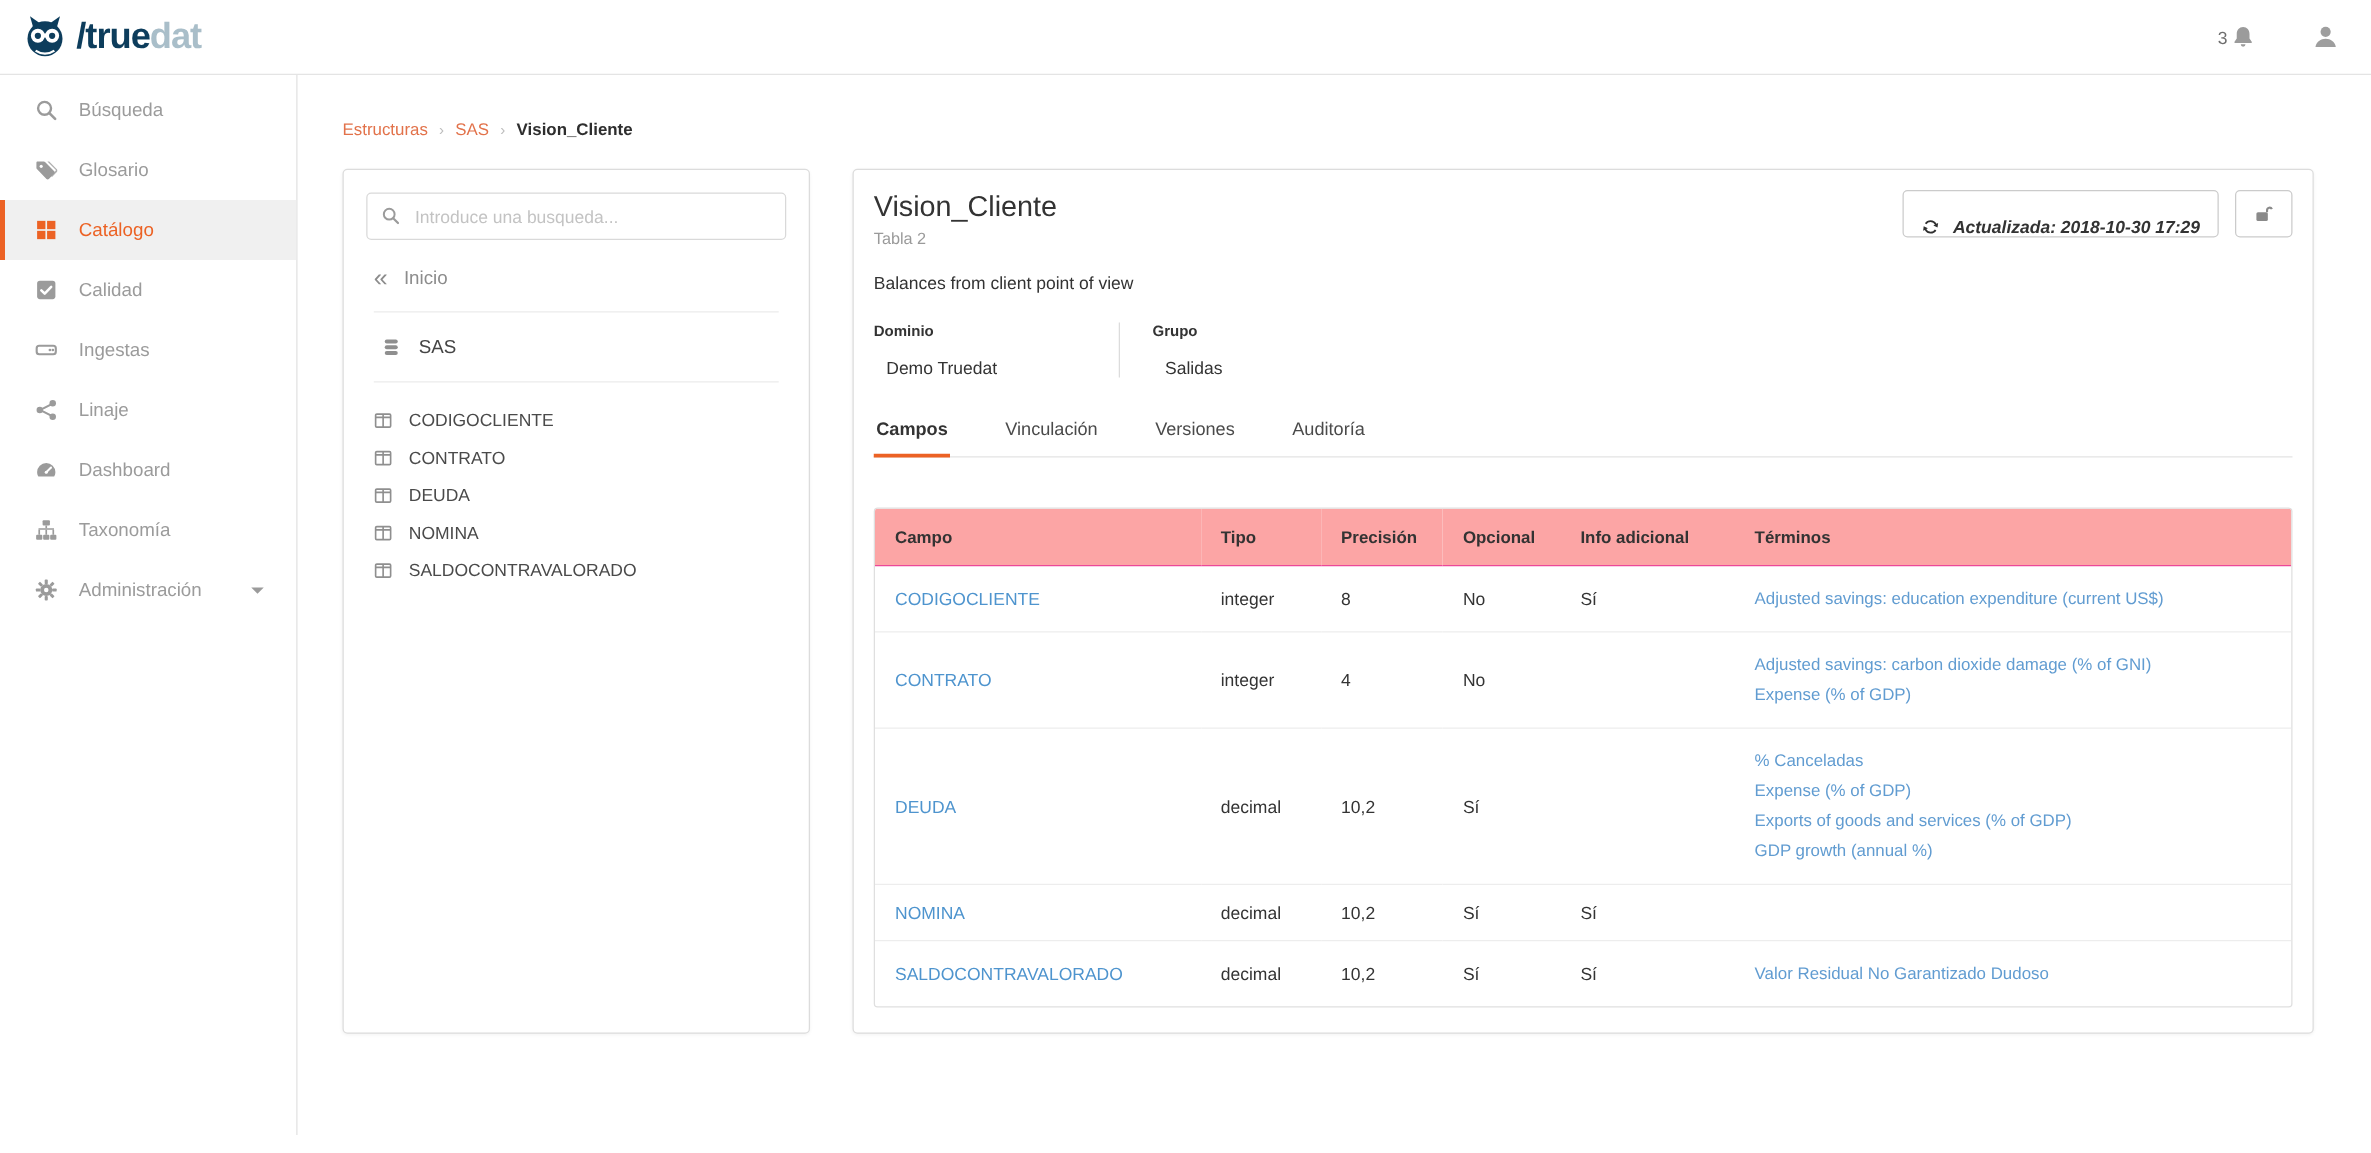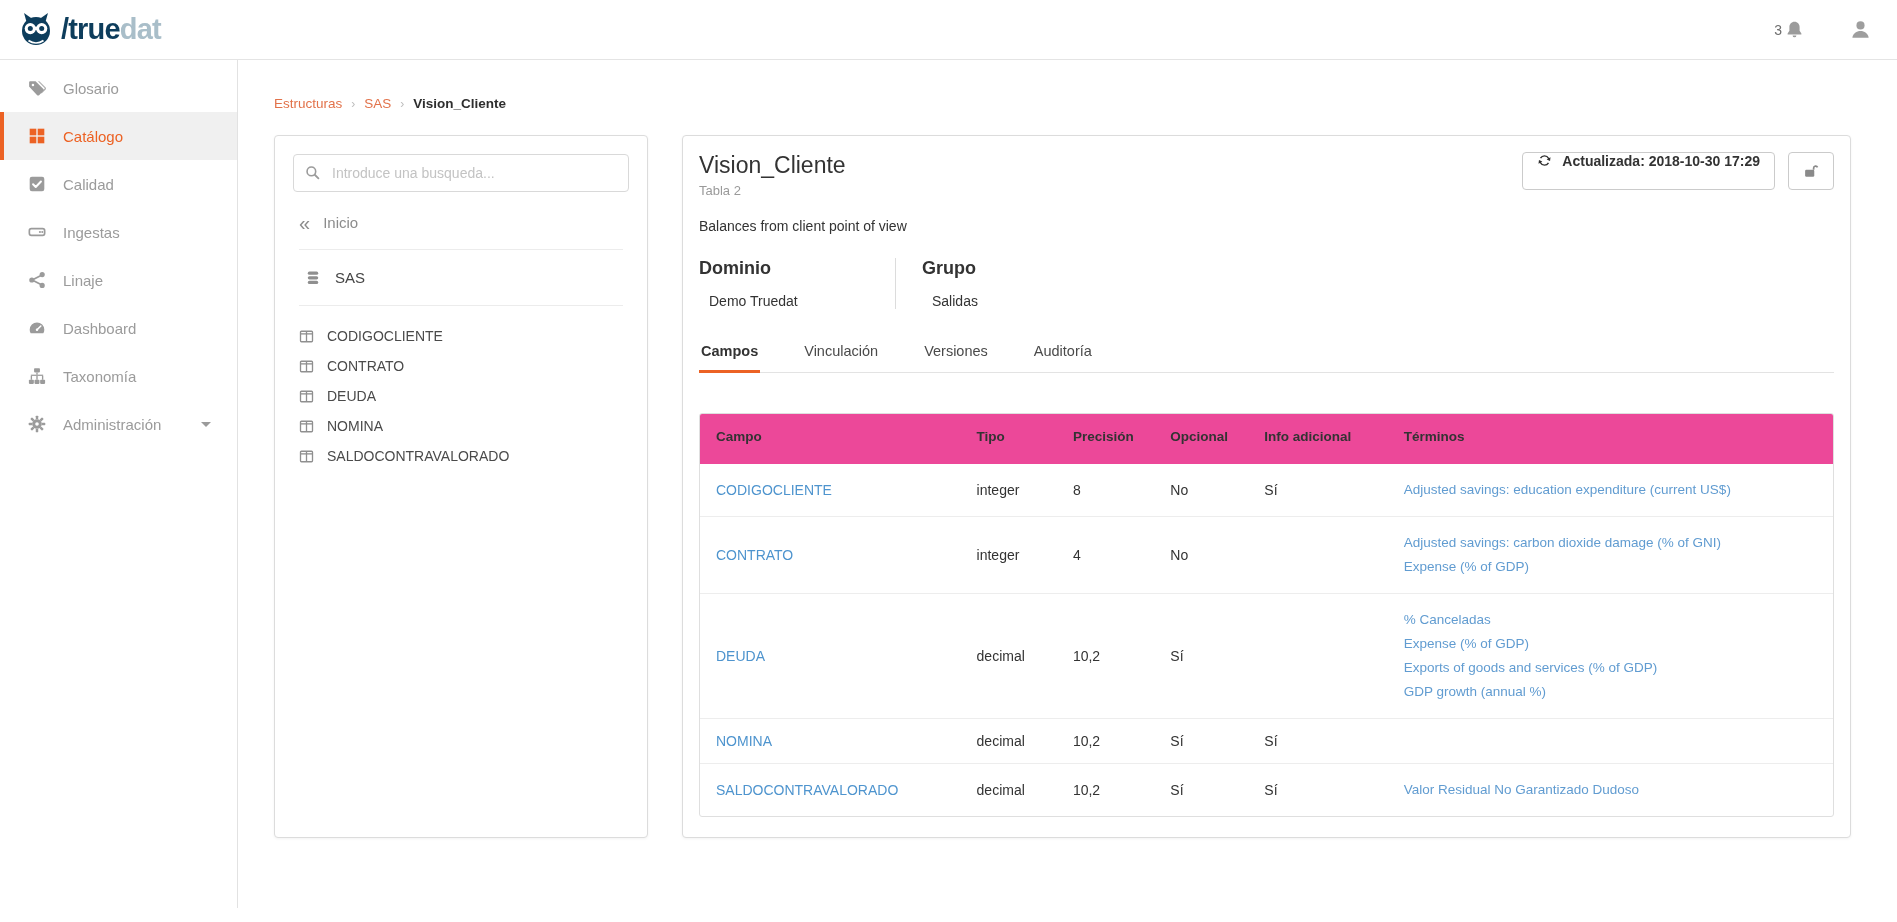--- a/index.html
+++ b/index.html
@@ -62,40 +62,40 @@
   .table-list{margin:15px 6px 0;}
   .table-item{display:flex;align-items:center;gap:13px;height:30px;font-size:14px;color:#4A4A4A;cursor:pointer;}
   .table-item .icon{width:15px;height:15px;color:#8F8F8F;flex:none;}
 
   
   .detail{flex:1;min-height:684px;padding:16px 16px 20px;}
   .detail-head{display:flex;justify-content:space-between;align-items:flex-start;}
   .d-title{font-size:23px;color:#333;font-weight:400;margin:0;line-height:1.2;}
   .d-subtitle{font-size:13px;color:#9A9A9A;margin-top:3px;}
   .head-actions{display:flex;gap:13px;align-items:center;}
-  .btn-updated{display:flex;align-items:flex-start;gap:10px;border:1px solid #CBCBCB;border-radius:4px;height:38px;padding:0 14px;font-size:14px;font-weight:bold;color:#333;background:#fff;cursor:pointer;font-family:inherit;}
+  .btn-updated{display:flex;align-items:flex-end;gap:10px;border:1px solid #CBCBCB;border-radius:4px;height:38px;padding:0 14px;font-size:14px;font-weight:bold;color:#333;background:#fff;cursor:pointer;font-family:inherit;font-style:italic;}
   .btn-updated .icon{width:15px;height:15px;color:#2F2F2F;}
   .btn-lock{width:46px;height:38px;border:1px solid #CBCBCB;border-radius:4px;background:#fff;display:flex;align-items:center;justify-content:center;color:#8A8A8A;cursor:pointer;}
   .btn-lock .icon{width:17px;height:17px;}
   .description{margin-top:20px;font-size:14px;color:#333;}
   .meta{display:flex;margin-top:24px;}
   .meta-col{padding-right:30px;}
   .meta-col:first-child{width:196px;flex:none;}
   .meta-col + .meta-col{border-left:1px solid #DCDCDC;padding-left:26px;}
-  .m-label{font-weight:bold;font-size:18px;color:#333;}
+  .m-label{font-weight:bold;font-size:12px;color:#333;}
   .m-value{margin-top:14px;font-size:14px;color:#333;padding-left:10px;}
 
   .tabs{display:flex;gap:42px;margin-top:26px;border-bottom:1px solid #E3E3E3;}
   .tab{font-size:14.5px;color:#4A4A4A;padding:8px 2px 13px;cursor:pointer;position:relative;}
   .tab.active{font-weight:bold;color:#333;}
   .tab.active::after{content:"";position:absolute;left:0;right:0;bottom:-1px;height:3px;background:var(--accent);}
 
   .fields{margin-top:40px;border:1px solid #DFDFDF;border-radius:3px;overflow:hidden;}
   table.f{width:100%;border-collapse:collapse;font-size:14px;}
-  table.f thead th{background:#ec4899;text-align:left;font-size:13.5px;color:#333;padding:15px 16px;border-bottom:5px solid #ec4899;font-weight:bold;}
+  table.f thead th{background:#fca5a5;text-align:left;font-size:13.5px;color:#333;padding:15px 16px;border-bottom:1px solid #ec4899;font-weight:bold;}
   table.f th:nth-child(1){width:23%;}
   table.f th:nth-child(2){width:8.5%;}
   table.f th:nth-child(3){width:8.6%;}
   table.f th:nth-child(4){width:8.3%;}
   table.f th:nth-child(5){width:12.3%;}
   table.f tbody td{padding:14px 16px;border-bottom:1px solid #EDEDED;vertical-align:middle;color:#333;}
   table.f tbody tr:last-child td{border-bottom:none;}
   td.td-terms{padding:10px 16px;}
   .field-link{color:var(--link);cursor:pointer;}
   .term-link{display:block;color:var(--term);font-size:13.5px;line-height:20px;padding:2px 0;cursor:pointer;}
@@ -135,20 +135,29 @@
         <circle cx="8" cy="4.9" r="3.1"></circle>
         <path d="M1.8 14.2c.5-3.2 3.2-5 6.2-5s5.7 1.8 6.2 5z"></path>
       </svg>
     </span>
   </div>
 </div>
 
 <div class="layout">
 
   <div class="sidebar" id="sidebar">
+      <div class="nav-item">
+    <span class="icon">
+          <svg viewBox="0 0 16 16">
+            <circle cx="6.8" cy="6.8" r="4.6" fill="none" stroke="currentColor" stroke-width="1.7"></circle>
+            <line x1="10.4" y1="10.4" x2="14.3" y2="14.3" stroke="currentColor" stroke-width="1.9" stroke-linecap="round"></line>
+          </svg>
+        </span>
+    <span class="label">Búsqueda</span>
+  </div>
       <div class="nav-item">
     <span class="icon">
           <svg viewBox="0 0 16 16">
             <path fill="currentColor" d="M1 2.8c0-.44.36-.8.8-.8h4.5c.32 0 .63.13.86.35l6.5 6.5c.46.47.46 1.22 0 1.69l-3.8 3.8c-.47.47-1.23.47-1.7 0L1.35 7.2A1.2 1.2 0 0 1 1 6.35V2.8z"></path>
             <circle cx="4.4" cy="5.4" r="1.1" fill="#fff"></circle>
             <path fill="currentColor" opacity=".8" d="M8.8 2h1.3l5.6 5.6c.46.47.46 1.22 0 1.69l-3.6 3.6-.85-.85 3.45-3.45c.2-.2.2-.5 0-.7L8.8 2z"></path>
           </svg>
         </span>
     <span class="label">Glosario</span>
   </div>

